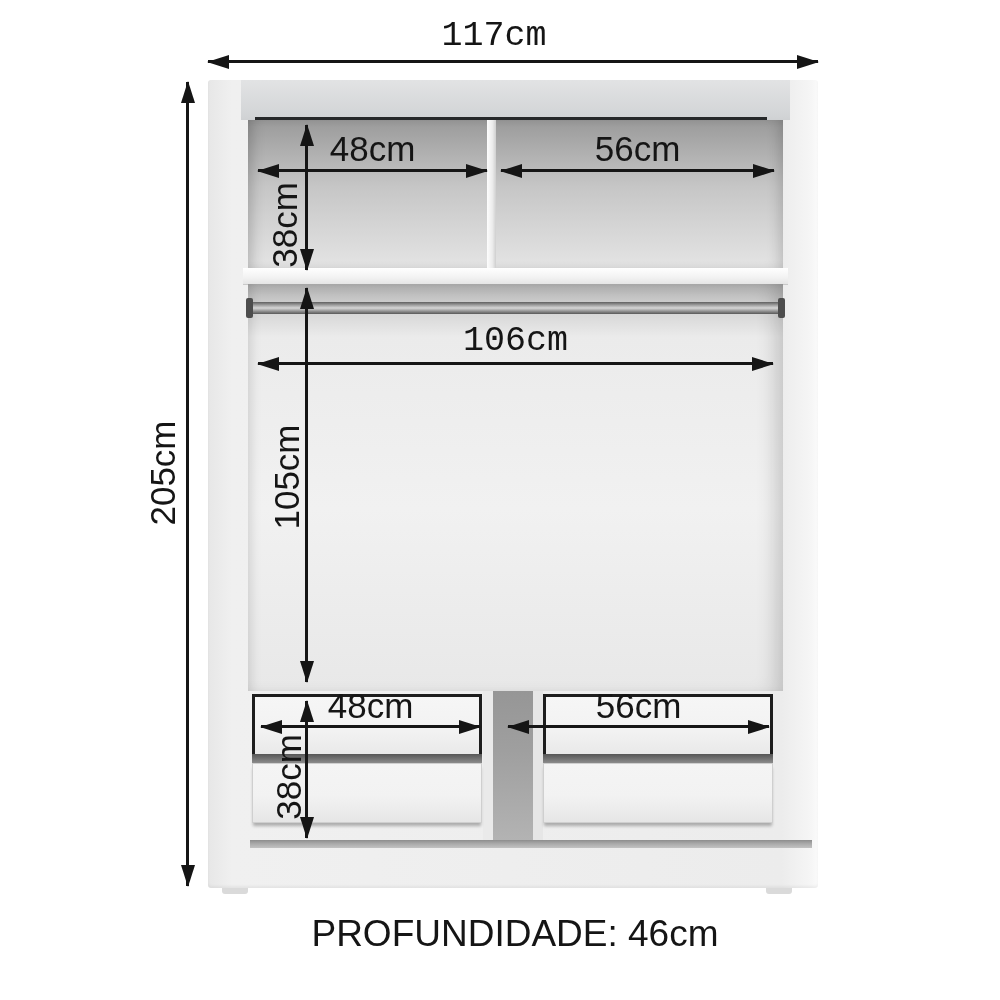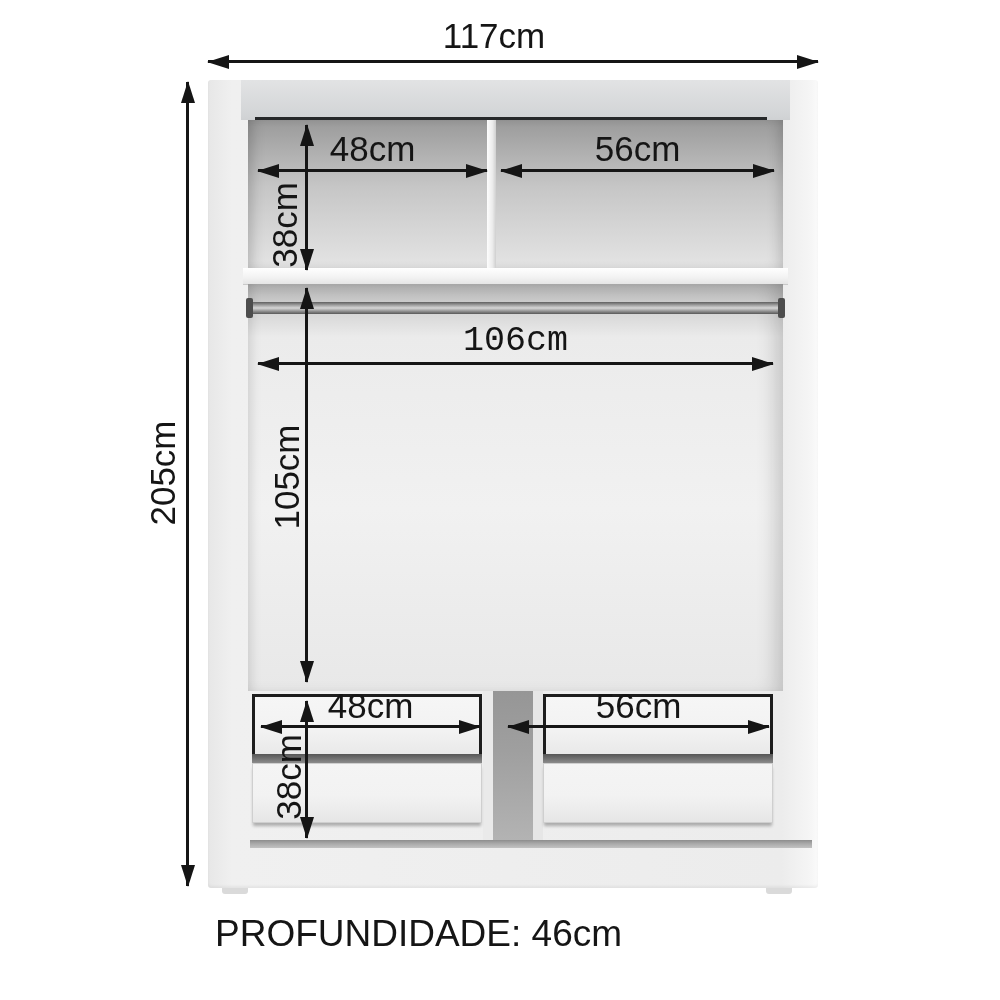--- a/index.html
+++ b/index.html
@@ -124,21 +124,21 @@
     position:absolute;z-index:11;
     font-size:35px;line-height:40px;text-align:center;white-space:nowrap;
     color:var(--ink);
   }
   .rot{
     width:120px;height:36px;line-height:36px;
     transform:rotate(-90deg);transform-origin:center center;
   }
   .footer-label{
     position:absolute;z-index:11;
-    font-size:37px;line-height:46px;white-space:nowrap;
+    font-size:37px;line-height:46px;text-align:center;white-space:nowrap;
     color:var(--ink);
   }
 </style>
 </head>
 <body>
 
 <div class="abs wardrobe-body"></div>
 <div class="abs top-edge"></div>
 <div class="abs upper-compartment"></div>
 <div class="abs back-edge-line"></div>
@@ -154,21 +154,21 @@
 <div class="abs drawer-gap-shadow" style="left:252px;"></div>
 <div class="abs drawer-bottom" style="left:252px;"></div>
 <div class="abs drawer-top" style="left:543px;"></div>
 <div class="abs drawer-gap-shadow" style="left:543px;"></div>
 <div class="abs drawer-bottom" style="left:543px;"></div>
 <div class="abs kick-plate"></div>
 <div class="abs foot" style="left:222px;"></div>
 <div class="abs foot" style="left:766px;"></div>
 
 <div class="dimh" style="left:208px;top:60px;width:610px;"></div>
-<div class="dimlabel" style="left:189px;top:16px;width:610px;">117cm</div>
+<div class="dimlabel" style="left:189px;top:16px;width:610px;font-family:Liberation Mono, monospace;">117cm</div>
 
 <div class="dimv" style="left:186px;top:82px;height:804px;"></div>
 <div class="dimlabel rot" style="left:103px;top:455px;">205cm</div>
 
 <div class="dimh" style="left:258px;top:169px;width:229px;"></div>
 <div class="dimlabel" style="left:258px;top:129px;width:229px;">48cm</div>
 
 <div class="dimh" style="left:501px;top:169px;width:273px;"></div>
 <div class="dimlabel" style="left:501px;top:129px;width:273px;">56cm</div>
 

